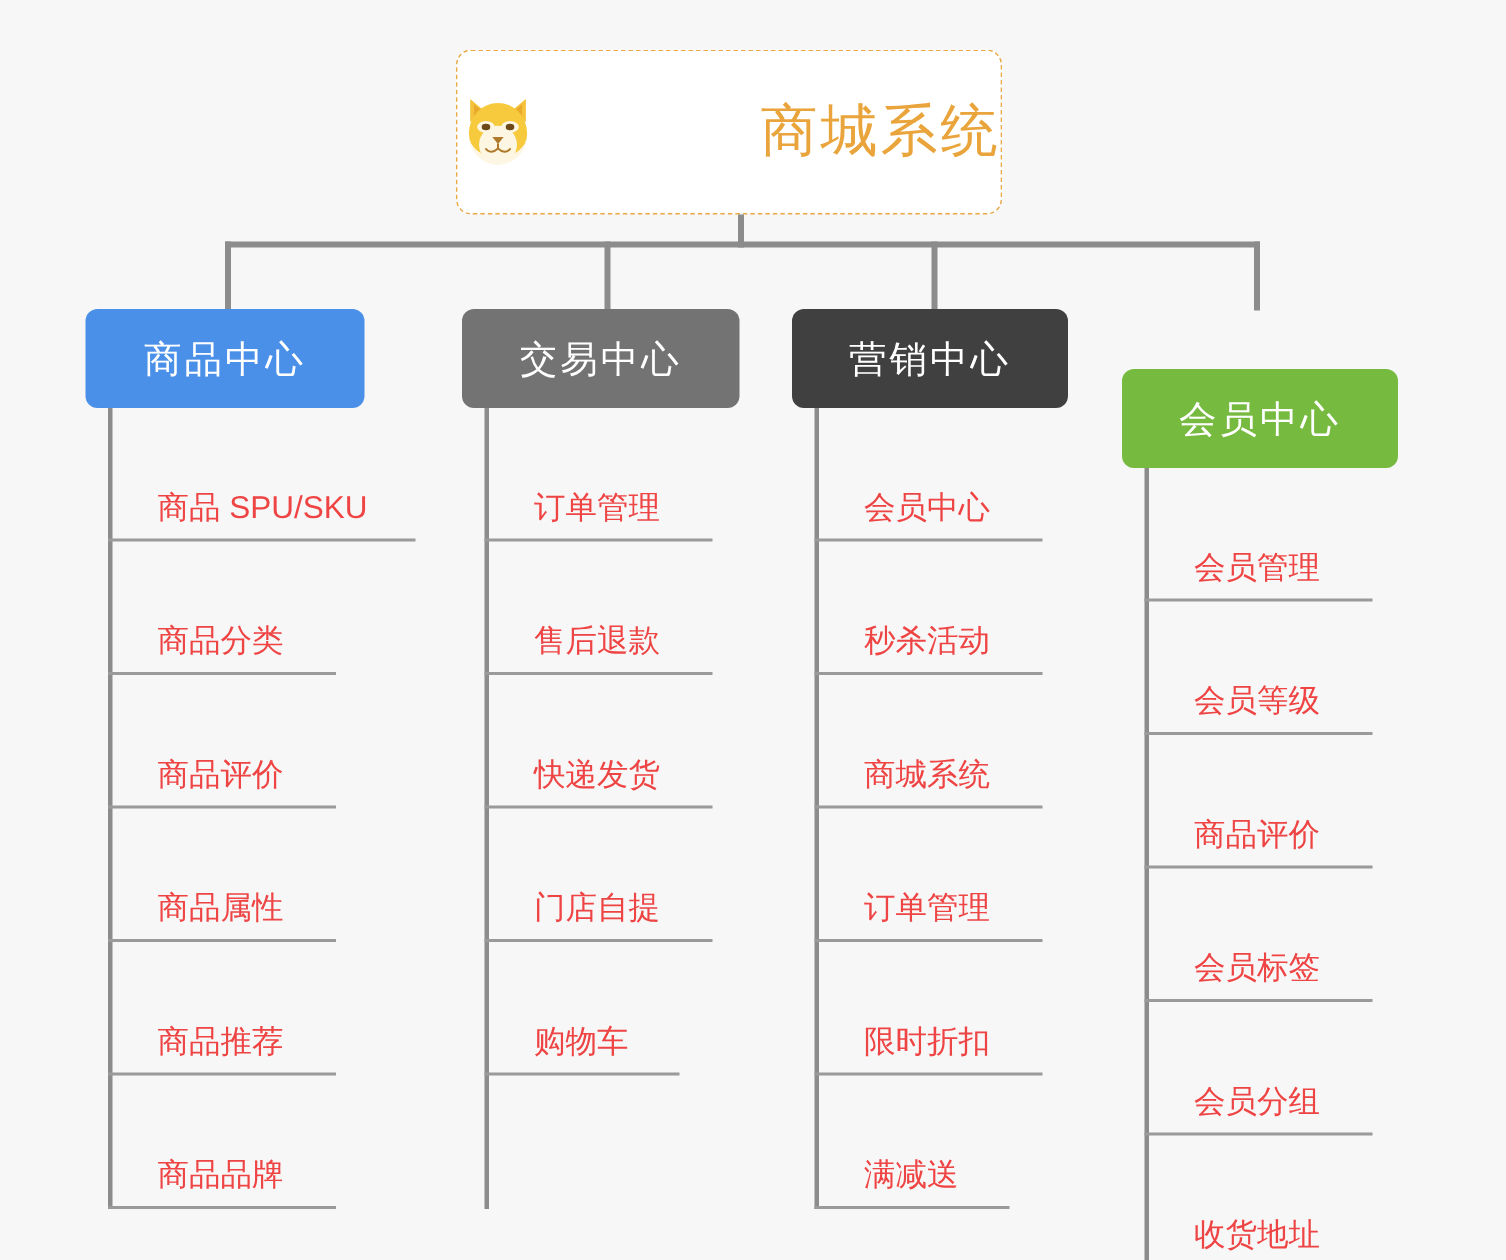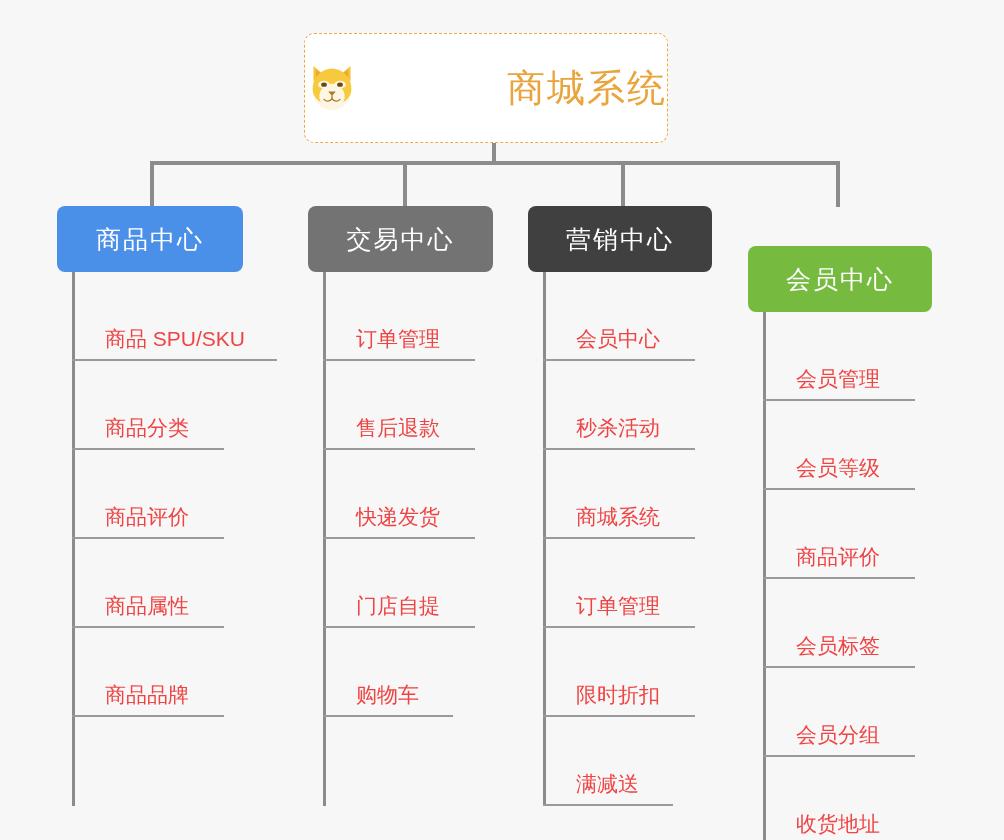--- a/index.html
+++ b/index.html
@@ -187,20 +187,24 @@
       </div>
       <div class="leaf">
         <span class="leaf-label">商品评价</span>
         <span class="leaf-rule" style="width: 152px; background: rgb(154, 154, 154);"></span>
       </div>
       <div class="leaf">
         <span class="leaf-label">商品属性</span>
         <span class="leaf-rule" style="width: 152px; background: rgb(154, 154, 154);"></span>
       </div>
       <div class="leaf">
+        <span class="leaf-label">商品推荐</span>
+        <span class="leaf-rule" style="width: 152px; background: rgb(154, 154, 154);"></span>
+      </div>
+      <div class="leaf">
         <span class="leaf-label">商品品牌</span>
         <span class="leaf-rule" style="width: 152px; background: rgb(154, 154, 154);"></span>
       </div>
     </div>
   </div>
 
   <div class="column col1">
     <div class="cat-box" style="background: #737373;">
       <span>交易中心</span>
     </div>

